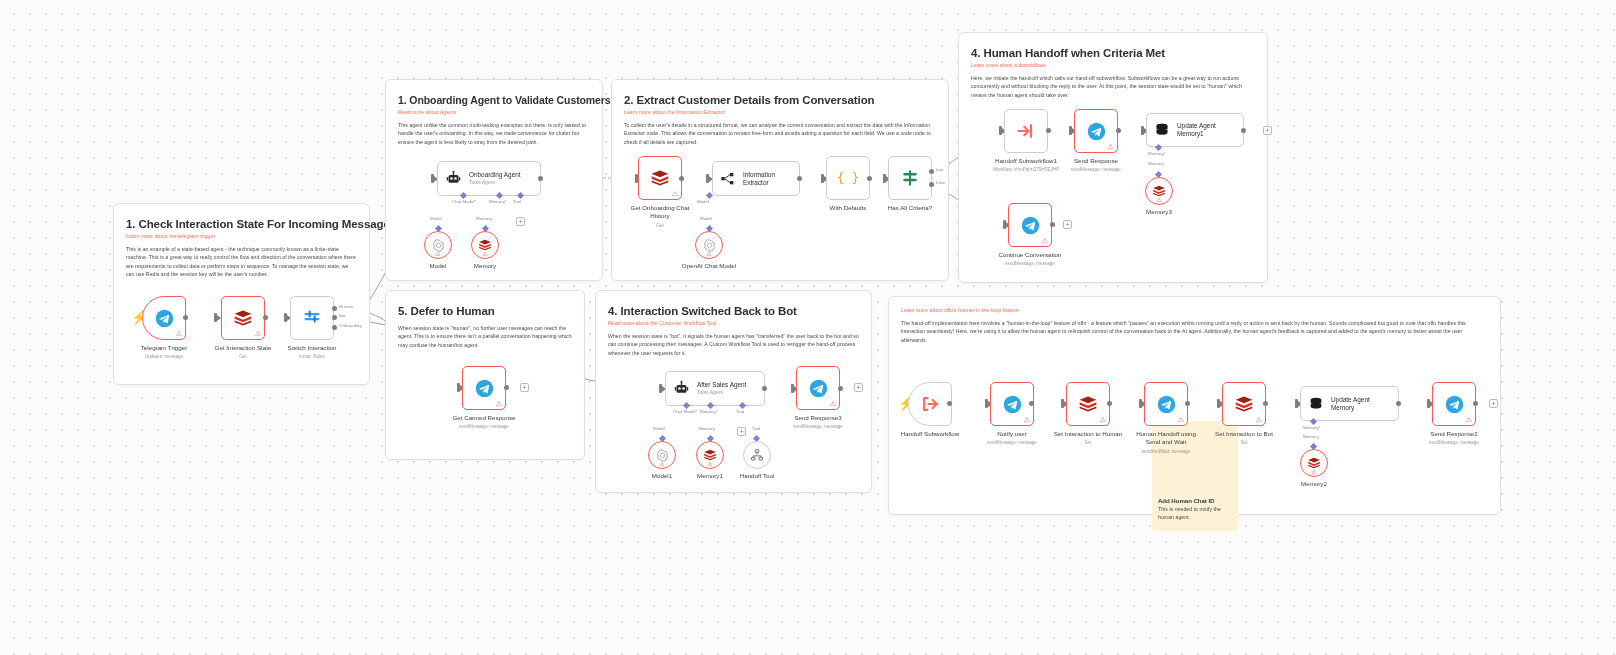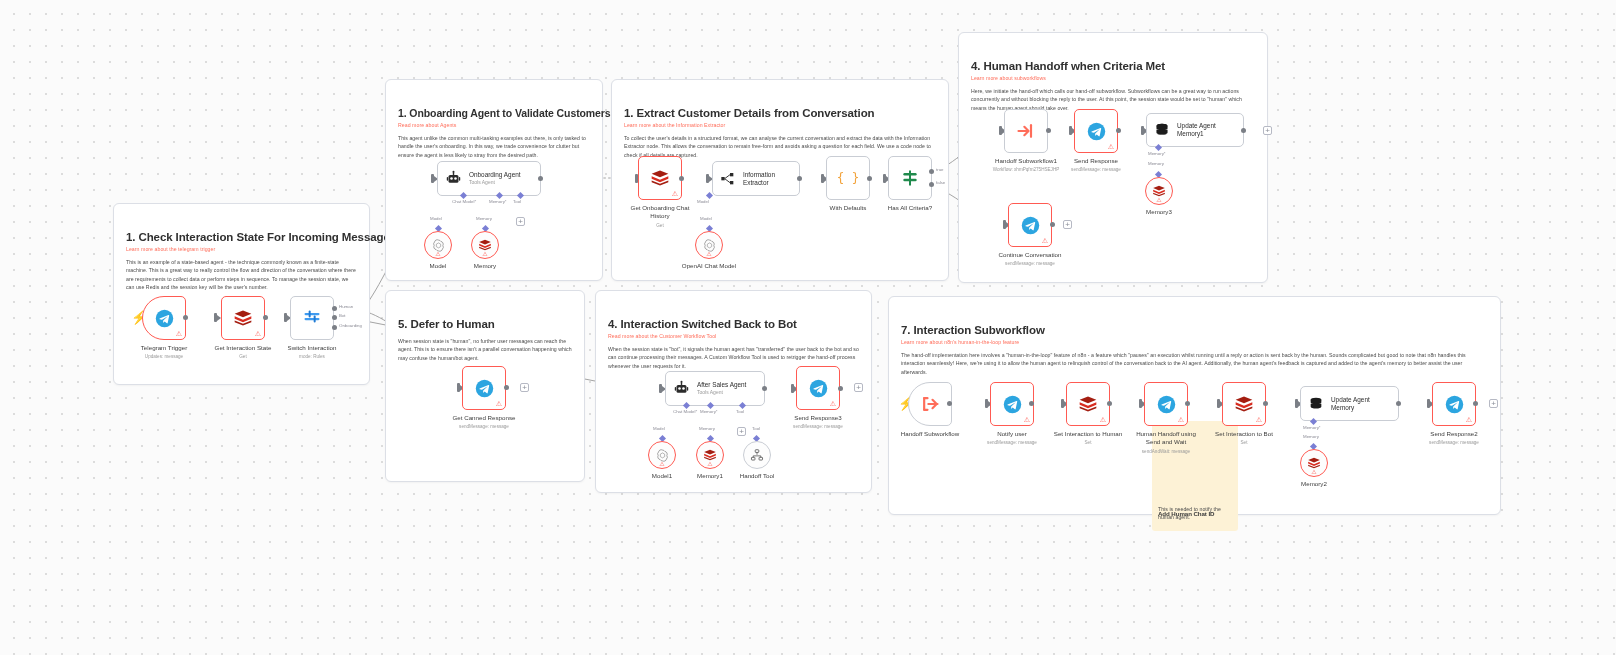--- a/index.html
+++ b/index.html
@@ -27,21 +27,21 @@
     border: 1px solid #dcdfe6;
     border-radius: 6px;
     padding: 10px 12px 10px 12px;
     box-shadow: 0 1px 2px rgba(0,0,0,0.04);
   }
   .note-title {
     font-size: 11.5px;
     font-weight: bold;
     color: #303030;
     letter-spacing: -0.1px;
-    margin: 17px 0 3px 0;
+    margin: 4px 0 3px 0;
     white-space: nowrap;
   }
   .note-link {
     font-size: 5.2px;
     color: #ff6d5a;
     margin: 0 0 6px 0;
     letter-spacing: 0.05px;
   }
   .note-body {
     font-size: 5.2px;
@@ -223,44 +223,43 @@
     <p class="note-body">This is an example of a state-based agent - the technique commonly known as a finite-state machine. This is a great way to really control the flow and direction of the conversation where there are requirements to collect data or perform steps in sequence. To manage the session state, we can use Redis and the session key will be the user's number.</p>
   </div>
 
   <div class="note" style="left:385px; top:79px; width:218px; height:202px;">
     <p class="note-title" style="font-size:10.5px;">1. Onboarding Agent to Validate Customers</p>
     <p class="note-link">Read more about Agents</p>
     <p class="note-body">This agent unlike the common multi-tasking examples out there, is only tasked to handle the user's onboarding. In this way, we trade convenience for clutter but ensure the agent is less likely to stray from the desired path.</p>
   </div>
 
   <div class="note" style="left:611px; top:79px; width:338px; height:202px;">
-    <p class="note-title">1. Extract Customer Details from Conversation</p>
+    <p class="note-title">2. Extract Customer Details from Conversation</p>
     <p class="note-link">Learn more about the Information Extractor</p>
     <p class="note-body">To collect the user's details in a structured format, we can analyse the current conversation and extract the data with the Information Extractor node. This allows the conversation to remain free-form and avoids asking a question for each field. We use a code node to check if all details are captured.</p>
   </div>
 
   <div class="note" style="left:958px; top:32px; width:310px; height:251px;">
     <p class="note-title">4. Human Handoff when Criteria Met</p>
     <p class="note-link">Learn more about subworkflows</p>
     <p class="note-body">Here, we initiate the hand-off which calls our hand-off subworkflow. Subworkflows can be a great way to run actions concurrently and without blocking the reply to the user. At this point, the session state would be set to "human" which means the human agent should take over.</p>
   </div>
 
-  <div class="note" style="left:385px; top:290px; width:200px; height:192px;">
+  <div class="note" style="left:385px; top:290px; width:200px; height:170px;">
     <p class="note-title">5. Defer to Human</p>
     <p class="note-body" style="margin-top:7px;">When session state is "human", no further user messages can reach the agent. This is to ensure there isn't a parallel conversation happening which may confuse the human/bot agent.</p>
   </div>
 
   <div class="note" style="left:595px; top:290px; width:277px; height:203px;">
     <p class="note-title">4. Interaction Switched Back to Bot</p>
     <p class="note-link">Read more about the Customer Workflow Tool</p>
     <p class="note-body">When the session state is "bot", it signals the human agent has "transferred" the user back to the bot and so can continue processing their messages. A Custom Workflow Tool is used to retrigger the hand-off process whenever the user requests for it.</p>
   </div>
 
   <div class="note" style="left:888px; top:296px; width:613px; height:219px;">
-    <p class="note-title">7. Interaction Subworkflow</p>
     <p class="note-link">Learn more about n8n's human-in-the-loop feature</p>
     <p class="note-body">The hand-off implementation here involves a "human-in-the-loop" feature of n8n - a feature which "pauses" an execution whilst running until a reply or action is sent back by the human. Sounds complicated but good to note that n8n handles this interaction seamlessly! Here, we're using it to allow the human agent to relinquish control of the conversation back to the AI agent. Additionally, the human agent's feedback is captured and added to the agent's memory to better assist the user afterwards.</p>
   </div>
 
   <div class="note note-yellow" style="left:1152px; top:421px; width:86px; height:110px; padding:0;">
     <p class="note-title" style="position:absolute; left:6px; top:72px; white-space:normal;">Add Human Chat ID</p>
     <p class="note-body" style="position:absolute; left:6px; top:84px; width:74px;">This is needed to notify the human agent.</p>
   </div>
 
   <div class="bolt" style="left:131px; top:311px;">⚡</div>

